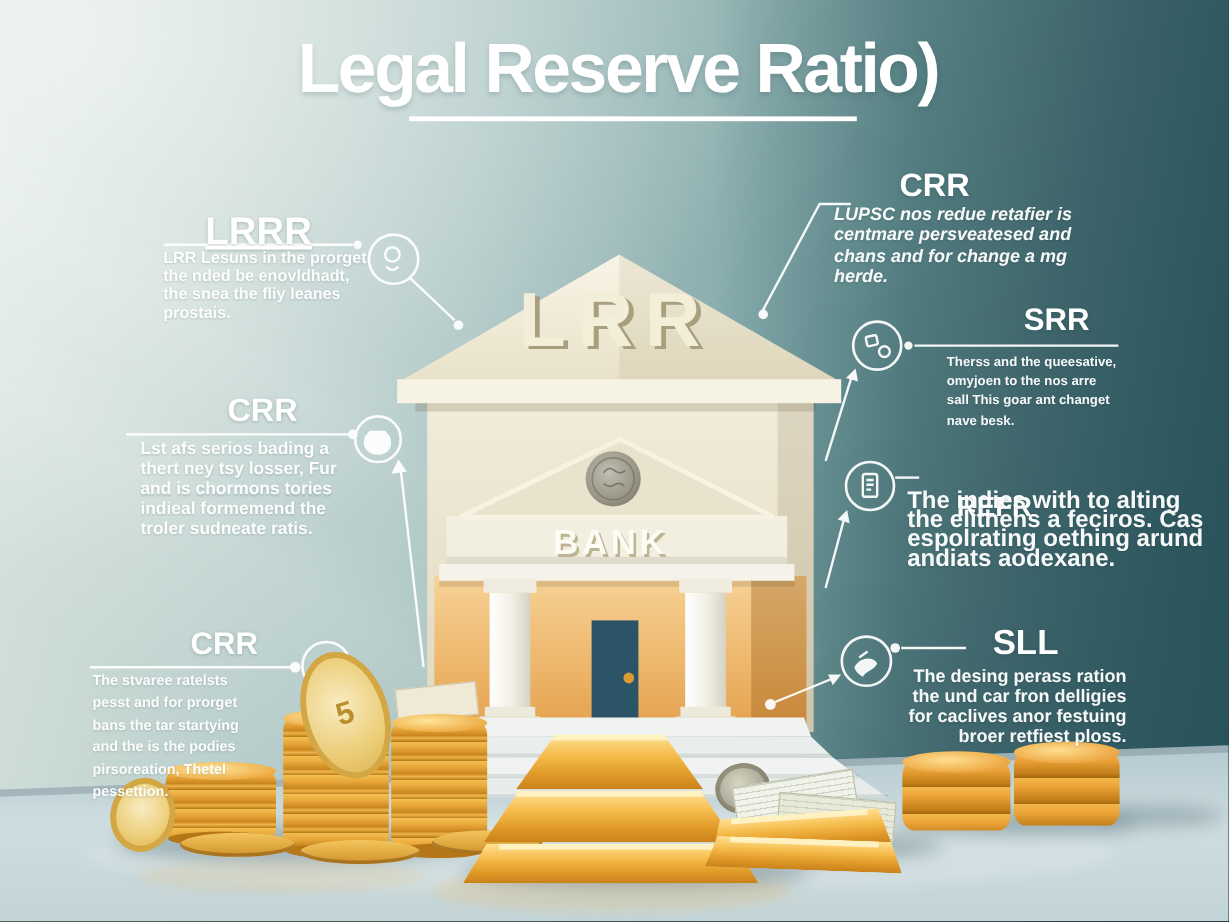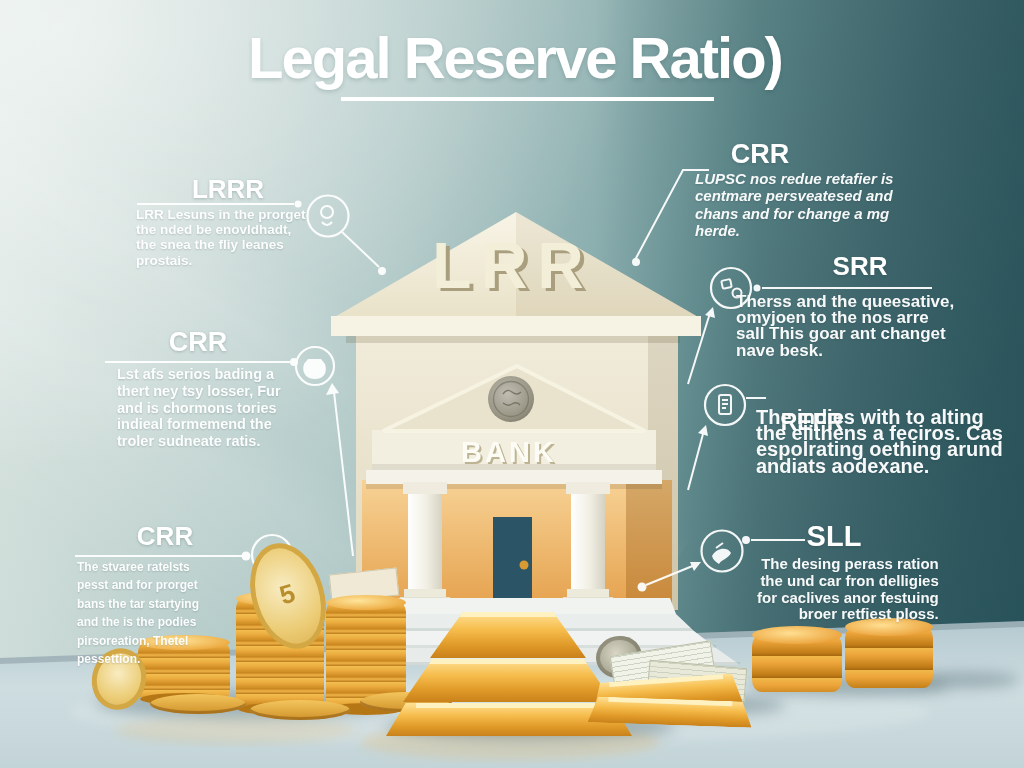--- a/index.html
+++ b/index.html
@@ -37,37 +37,37 @@
   .bill{border:1px solid #b9bfa8;background:
     repeating-linear-gradient(to bottom,rgba(110,130,105,.28) 0 1px,rgba(0,0,0,0) 1px 5px),#f2f3e8;}
   .bill.b2g{background:repeating-linear-gradient(to bottom,rgba(110,130,105,.22) 0 1px,rgba(0,0,0,0) 1px 5px),#e8e9d8;}
   .note{background:#efe9d6;border:1px solid #cfc7a9;}
   .silvercoin{border-radius:50%;background:radial-gradient(circle at 45% 40%,#d9d6c4,#a8a694 60%,#84816e);
     box-shadow:inset 0 0 0 4px rgba(110,105,85,.5);}
   .texts{position:absolute;left:0;top:0;width:100%;height:100%;z-index:4;color:#fff;border-radius:23px;}
   .texts *{margin:0;}
   .title{position:absolute;left:0;top:24px;width:1030px;text-align:center;font-size:58px;font-weight:bold;
     letter-spacing:-2px;white-space:nowrap;text-shadow:0 2px 4px rgba(30,60,65,.18);}
-  .callout h2{position:absolute;font-weight:bold;text-align:center;line-height:1;text-shadow:0 1px 3px rgba(30,60,65,.25);}
+  .callout h2{position:absolute;font-weight:bold;text-align:right;line-height:1;text-shadow:0 1px 3px rgba(30,60,65,.25);}
   .callout p{position:absolute;font-weight:bold;white-space:pre-line;text-shadow:0 1px 2px rgba(30,60,65,.22);opacity:.96;}
   
-  .cA h2{left:168px;top:176px;width:120px;font-size:26px;}
+  .cA h2{left:140px;top:176px;width:120px;font-size:32px;text-decoration:underline;}
   .cA p{left:136px;top:207px;font-size:13.5px;line-height:15.2px;}
   
   .cB h2{left:148px;top:329px;width:100px;font-size:27px;}
   .cB p{left:117px;top:366px;font-size:14.5px;line-height:16.8px;}
   
   .cC h2{left:115px;top:523px;width:100px;font-size:26px;}
   .cC p{left:77px;top:558px;font-size:12px;line-height:18.4px;}
   
   .cD h2{left:712px;top:141px;width:96px;font-size:27px;}
   .cD p{left:695px;top:170px;font-size:15px;line-height:17.4px;font-style:italic;}
   
   .cE h2{left:812px;top:253px;width:96px;font-size:26px;}
-  .cE p{left:736px;top:294px;font-size:17px;line-height:16.2px;}
+  .cE p{left:789px;top:294px;font-size:11px;line-height:16.2px;}
   
   .cF h2{left:764px;top:379px;width:96px;font-size:23px;margin-top:32px;}
   .cF p{left:756px;top:409px;font-size:20px;line-height:16.2px;}
   
   .cG h2{left:786px;top:522px;width:96px;font-size:29px;}
   .cG p{left:757px;top:556px;font-size:15px;line-height:16.8px;text-align:right;}
 </style>
 </head>
 <body>
 

